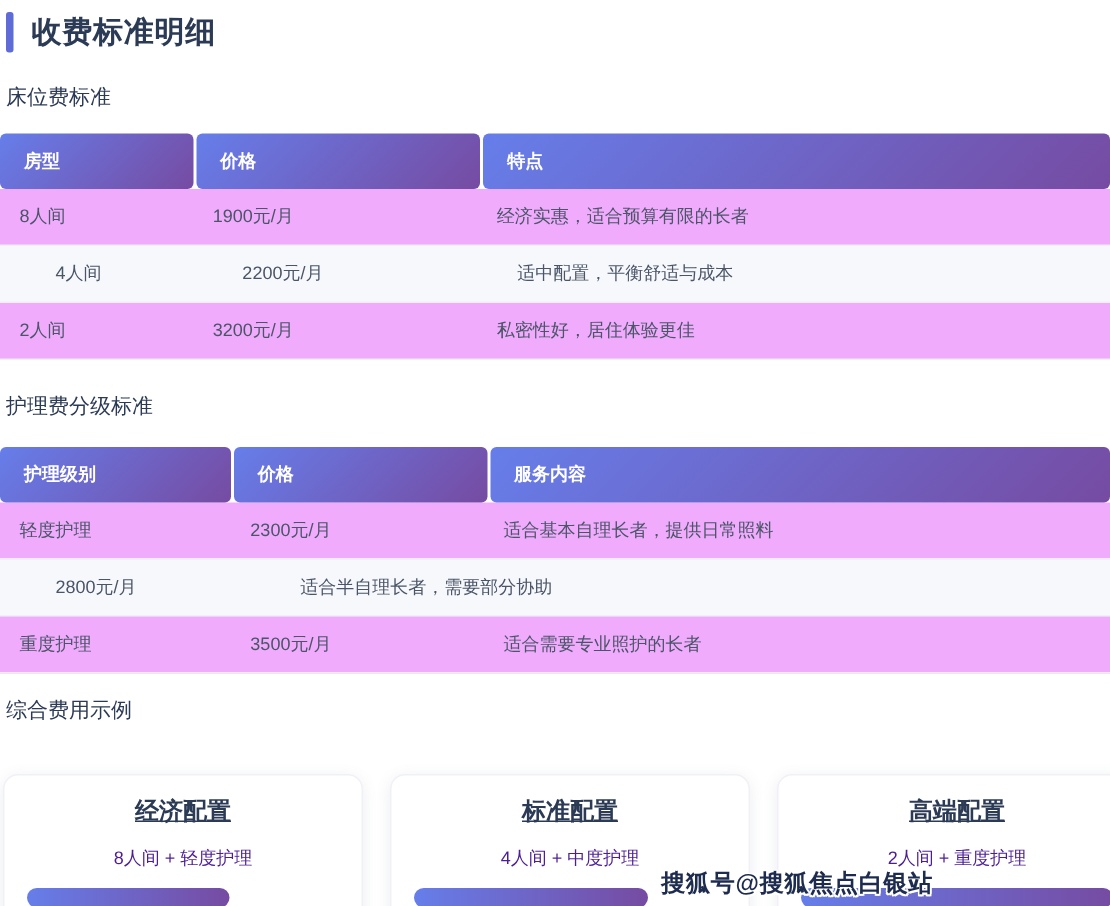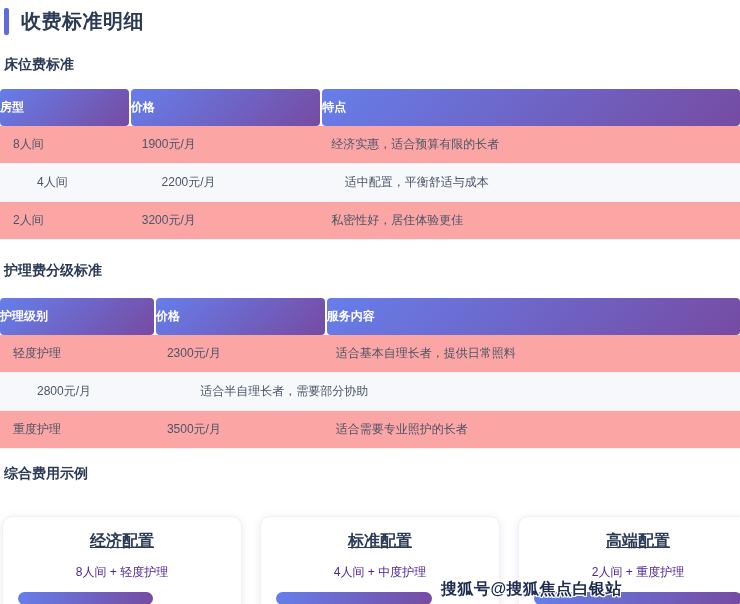--- a/index.html
+++ b/index.html
@@ -6,29 +6,29 @@
   html,body { width:740px; height:604px; overflow:hidden; background:#ffffff;
     font-family:"Liberation Sans","DejaVu Sans",sans-serif; }
   .page { position:relative; width:622px; height:604px; padding-top:8px; }
 
   
   .page-title-row { display:flex; align-items:center; margin:0 0 0 4px; }
   .accent-bar { width:5px; height:27px; background:#5f6cd8; border-radius:2px; margin-right:12px; }
   .page-title { font-size:20px; font-weight:bold; color:#2b3a55; letter-spacing:0.5px; }
 
   
-  .section-title { font-size:14px; font-weight:bold; color:#2b3a55; margin:21px 12px 0 4px; }
+  .section-title { font-size:14px; font-weight:normal; color:#2b3a55; margin:21px 12px 0 4px; }
 
   
   .table { width:740px; margin-top:15px; }
   .thead { display:flex; gap:2px; }
   .th { background:linear-gradient(135deg,#667eea 0%,#764ba2 100%); color:#ffffff;
-        font-size:12px; font-weight:bold; padding:11px 0; line-height:15px;
+        font-size:12px; font-weight:bold; padding:11px 16px; line-height:15px;
         border-radius:4px; }
-  .tr { display:flex; border-bottom:1px solid #eef0f5; background:#fca5a5; }
+  .tr { display:flex; border-bottom:1px solid #eef0f5; background:#f0abfc; }
   .tr.alt { background:#f7f8fb;padding-left:24px; }
   .td { font-size:12px; color:#4a5568; padding:11px 13px; line-height:15px; }
   .t1 .c1 { width:17.4%; } .t1 .c2 { width:25.6%; } .t1 .c3 { flex:1; }
   .t2 .c1 { width:20.8%; } .t2 .c2 { width:22.8%; } .t2 .c3 { flex:1; }
 
   
   .cards { display:flex; gap:18px; width:758px; margin:33px 0 0 2px; }
   .card { flex:0 0 240px; width:240px; height:130px; background:#ffffff;
           border:1px solid #f0f1f6; border-radius:10px;
           box-shadow:0 2px 10px rgba(100,110,140,0.12); padding:14px 15px 0; }

